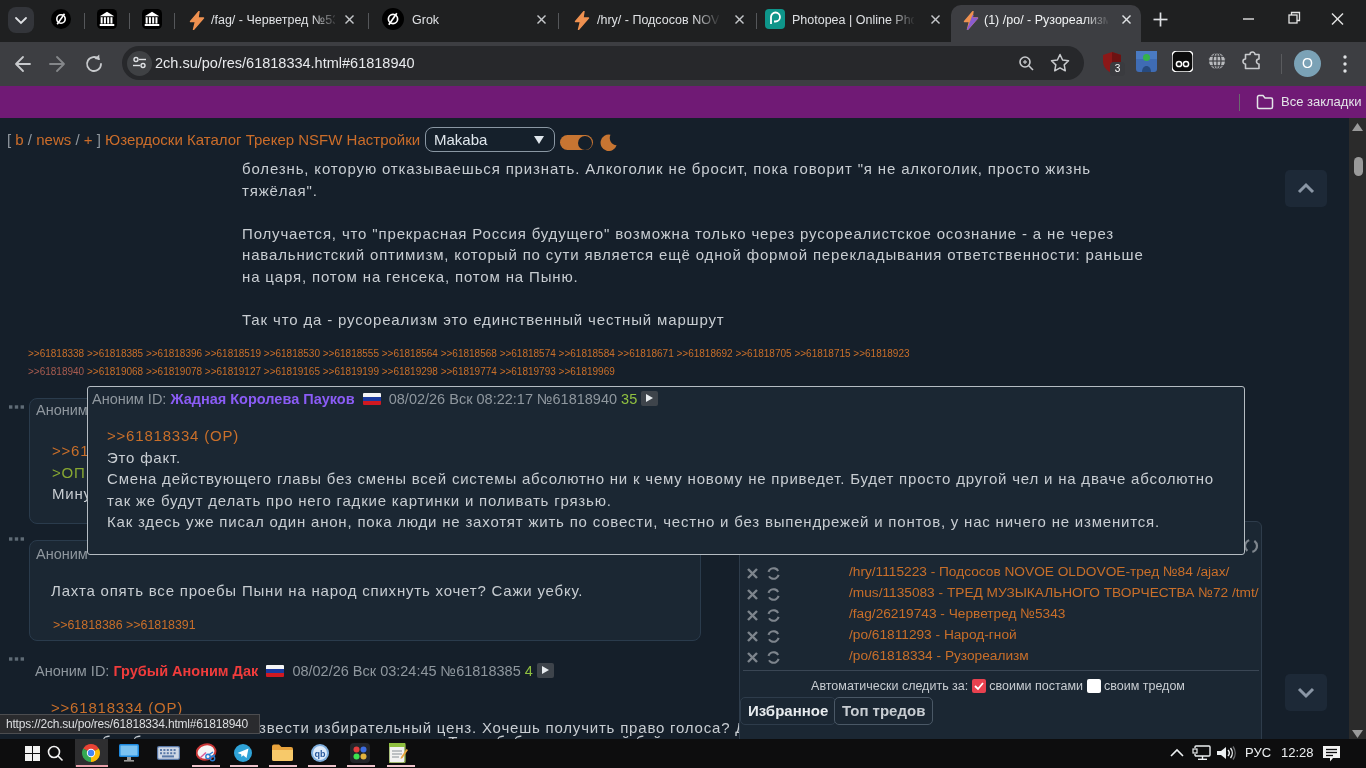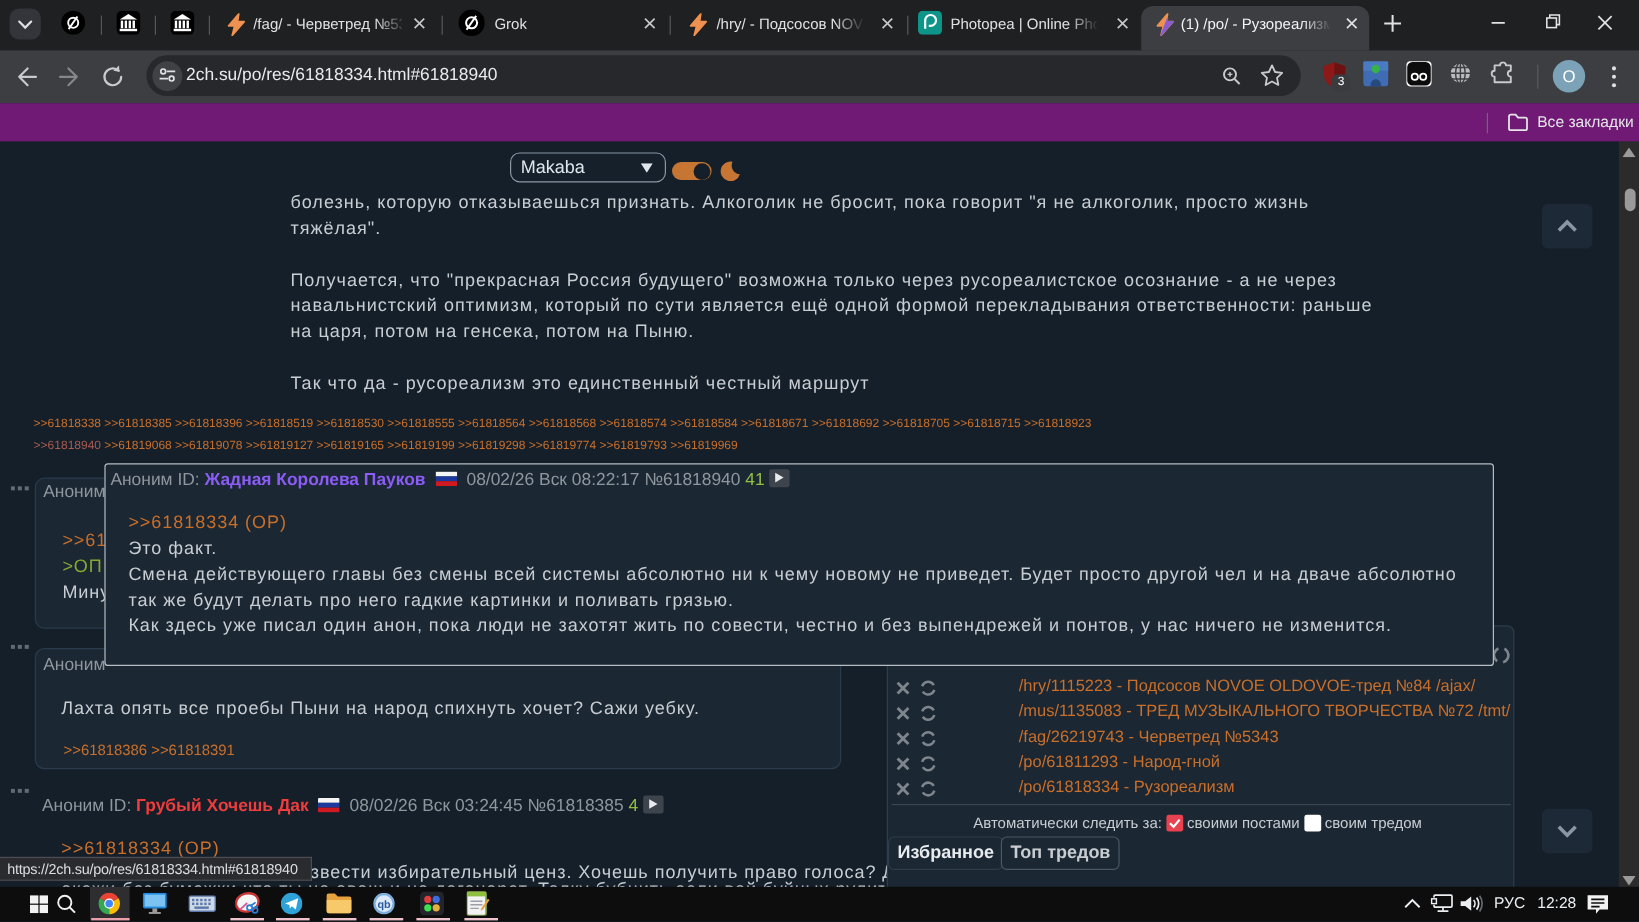--- a/index.html
+++ b/index.html
@@ -254,20 +254,21 @@
 
 <div class="bookmarks">
   <div style="position:absolute;left:1239px;top:8px;width:1px;height:17px;background:#6a6b6e"></div>
   <svg class="abs" style="left:1256px;top:8px" width="18" height="16">
       <path d="M1.5 3 a1.5 1.5 0 0 1 1.5 -1.5 H7 L9 4 H15 a1.5 1.5 0 0 1 1.5 1.5 V13 a1.5 1.5 0 0 1 -1.5 1.5 H3 a1.5 1.5 0 0 1 -1.5 -1.5 Z" stroke="#e3e5e8" stroke-width="1.5" fill="none"></path>
     </svg>
   <div style="position:absolute;left:1281px;top:8px;font-size:13px;color:#e3e5e8">Все закладки</div>
 </div>
 
 <div class="page" id="pg">
+  <div class="nav">[ <a>b</a> / <a>news</a> / <a>+</a> ] <a>Юзердоски</a> <a>Каталог</a> <a>Трекер</a> <a>NSFW</a> <a>Настройки</a></div>
   <div class="navsel">Makaba<svg class="abs" style="right:10px;top:8px" width="10" height="8">
         <path d="M0 0 H10 L5 8 Z" fill="#dfe6ec"></path>
       </svg></div>
   <div class="abs" style="left:560px;top:17px;width:33px;height:15px;border-radius:8px;background:#c77532"></div>
   <div class="abs" style="left:578px;top:17.5px;width:14px;height:14px;border-radius:7px;background:#151f2a"></div>
   <svg class="abs" style="left:598px;top:16px" width="19" height="17">
       <path d="M12.5 0.8 A 8.2 8.2 0 1 0 18.6 11.2 A 7.2 7.2 0 0 1 12.5 0.8 Z" fill="#c77532"></path>
     </svg>
 
   <div class="optext">болезнь, которую отказываешься признать. Алкоголик не бросит, пока говорит "я не алкоголик, просто жизнь<br>тяжёлая".<br><br>Получается, что "прекрасная Россия будущего" возможна только через русореалистское осознание - а не через<br>навальнистский оптимизм, который по сути является ещё одной формой перекладывания ответственности: раньше<br>на царя, потом на генсека, потом на Пыню.<br><br>Так что да - русореализм это единственный честный маршрут</div>
@@ -291,21 +292,21 @@
   <div class="card" style="left:29px;top:422px;width:672px;height:101px"></div>
   <div class="abs meta" style="left:36px;top:428px">Аноним</div>
   <div class="abs body15" style="left:51px;top:462px">Лахта опять все проебы Пыни на народ спихнуть хочет? Сажи уебку.</div>
   <div class="abs" style="left:53px;top:500px;font-size:12.4px"><a class="olink">&gt;&gt;61818386 &gt;&gt;61818391</a></div>
 
   <svg class="abs" style="left:9px;top:539px" width="19" height="4">
       <rect width="3.4" height="3.4" y="0.3" fill="#5f6b76"></rect>
       <rect x="5.8" y="0.3" width="3.4" height="3.4" fill="#5f6b76"></rect>
       <rect x="11.6" y="0.3" width="3.4" height="3.4" fill="#5f6b76"></rect>
     </svg>
-  <div class="abs meta" style="left:35px;top:545px">Аноним ID: <span class="red">Грубый Хочешь Дак</span>&nbsp; <span class="flag"><i style="background:#f5f5f5"></i><i style="background:#1c3a9e"></i><i style="background:#d01921"></i></span>&nbsp; 08/02/26 Вск 03:24:45 №61818385 <span class="cnt">4</span> <span class="pbtn"><b></b></span></div>
+  <div class="abs meta" style="left:35px;top:545px">Аноним ID: <span class="red">Грубый Аноним Дак</span>&nbsp; <span class="flag"><i style="background:#f5f5f5"></i><i style="background:#1c3a9e"></i><i style="background:#d01921"></i></span>&nbsp; 08/02/26 Вск 03:24:45 №61818385 <span class="cnt">4</span> <span class="pbtn"><b></b></span></div>
   <div class="abs" style="left:51px;top:581px;font-size:15px;letter-spacing:0.8px"><span class="olink">&gt;&gt;61818334 (ОР)</span></div>
   <div class="abs body15" style="left:259px;top:599px;width:487px;overflow:hidden">звести избирательный ценз. Хочешь получить право голоса? Д</div>
   <div class="abs body15" style="left:51px;top:613px;width:686px;overflow:hidden">окажи без бумажки что ты не овощ и не дегенерат. Толку бубнить если вой буйных рулит</div>
 
   <div class="abs" style="left:739px;top:403px;width:523px;height:331px;background:#1b2733;border:1px solid #2e3c4b;border-radius:6px 6px 0 0"></div>
   <div class="fav">
     <svg class="abs" style="left:506px;top:-20px" width="16" height="16">
         <circle cx="8" cy="8" r="6" stroke="#7e858d" stroke-width="2.2" fill="none" stroke-dasharray="13 5" transform="rotate(-50 8 8)"></circle>
       </svg>
     <div class="favrow" style="left:0;top:6px;width:522px">
@@ -360,21 +361,21 @@
       </div>
     <div class="abs" style="left:6px;top:112px;width:516px;border-top:1px solid #3a4654"></div>
     <div class="abs" style="left:0;top:121px;width:522px;font-size:12.5px;color:#c8cdd2;text-align:center;white-space:nowrap">Автоматически следить за: <span style="display:inline-block;width:14px;height:14px;background:#e8414f;vertical-align:-3px;border-radius:2px;position:relative"><svg width="14" height="14">
             <path d="M3 7 L6 10 L11 4" stroke="#fff" stroke-width="1.8" fill="none"></path>
           </svg></span> своими постами <span style="display:inline-block;width:14px;height:14px;background:#fff;vertical-align:-3px;border-radius:2px"></span> своим тредом</div>
     <div class="abs" style="left:3px;top:139px;border:1px solid #2e3c4b;border-radius:5px;padding:4px 7px 5px;font-weight:bold;color:#e8ecef;font-size:15px;white-space:nowrap">Избранное</div>
     <div class="abs" style="left:97px;top:139px;border:1px solid #4a5866;border-radius:5px;padding:4px 7px 5px;color:#c8cdd2;font-size:15px;font-weight:bold;background:#1b2733;white-space:nowrap">Топ тредов</div>
   </div>
 
   <div class="popup">
-    <div class="abs meta" style="left:4px;top:4px">Аноним ID: <span class="pink">Жадная Королева Пауков</span>&nbsp; <span class="flag"><i style="background:#f5f5f5"></i><i style="background:#1c3a9e"></i><i style="background:#d01921"></i></span>&nbsp; 08/02/26 Вск 08:22:17 №61818940 <span class="cnt">41</span> <span class="pbtn"><b></b></span></div>
+    <div class="abs meta" style="left:4px;top:4px">Аноним ID: <span class="pink">Жадная Королева Пауков</span>&nbsp; <span class="flag"><i style="background:#f5f5f5"></i><i style="background:#1c3a9e"></i><i style="background:#d01921"></i></span>&nbsp; 08/02/26 Вск 08:22:17 №61818940 <span class="cnt">35</span> <span class="pbtn"><b></b></span></div>
     <div class="abs body15" style="left:19px;top:38px"><span class="olink">&gt;&gt;61818334 (ОР)</span><br>Это факт.<br>Смена действующего главы без смены всей системы абсолютно ни к чему новому не приведет. Будет просто другой чел и на дваче абсолютно<br>так же будут делать про него гадкие картинки и поливать грязью.<br>Как здесь уже писал один анон, пока люди не захотят жить по совести, честно и без выпендрежей и понтов, у нас ничего не изменится.</div>
   </div>
 
   <div class="upbtn">
       <svg width="42" height="37">
         <path d="M14 22 L21 15 L28 22" stroke="#8a96a5" stroke-width="3" fill="none"></path>
       </svg>
     </div>
   <div class="dnbtn">
       <svg width="42" height="37">

